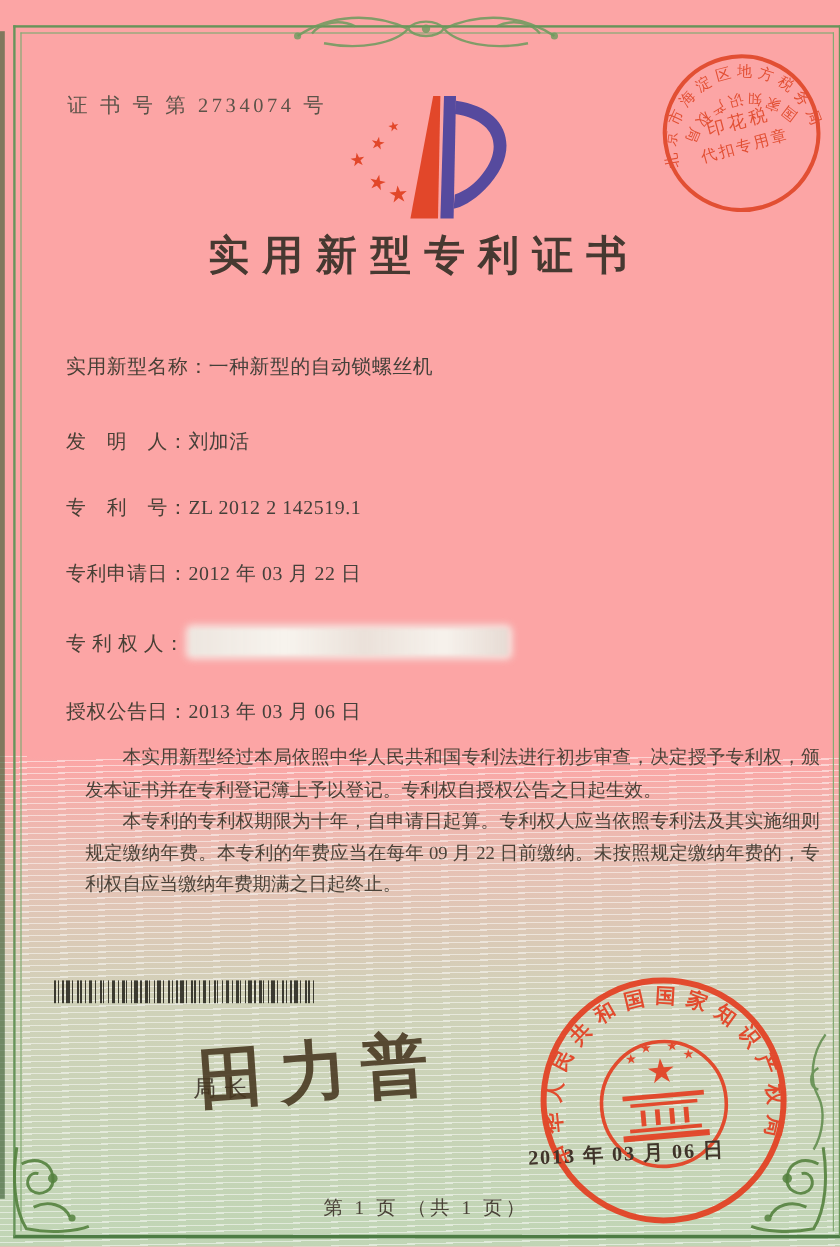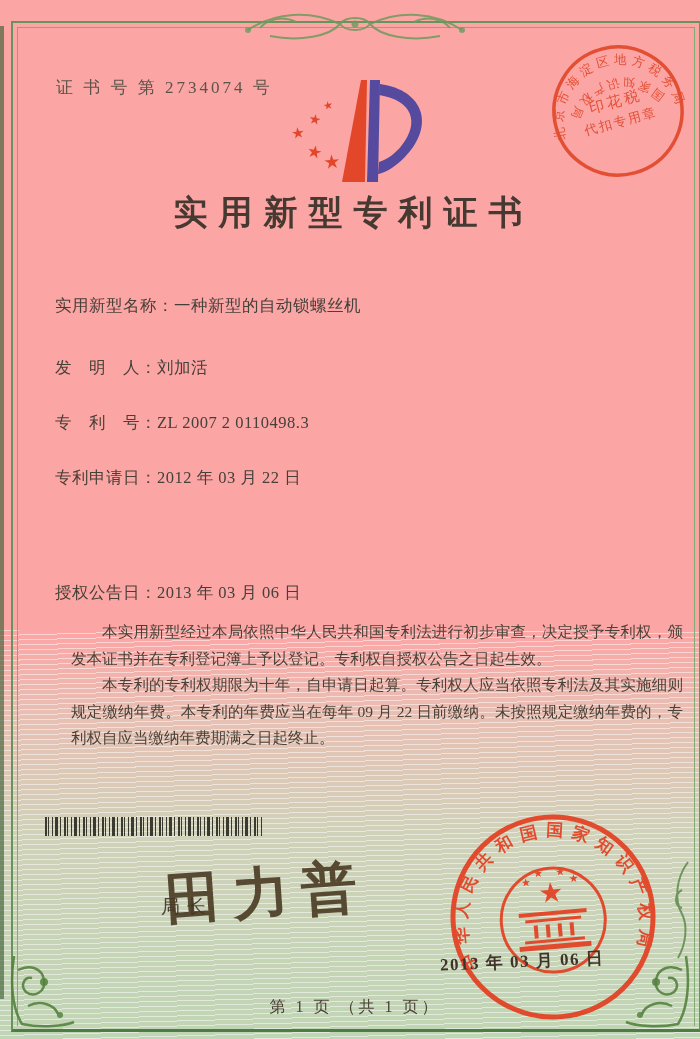--- a/index.html
+++ b/index.html
@@ -138,24 +138,27 @@
 
   <div class="title">实用新型专利证书</div>
 
   <div class="field f1">
     <span class="label">发　明　人：</span><span class="value">刘加活</span>
   </div>
   <div class="field f0">
     <span class="label">实用新型名称：</span><span class="value">一种新型的自动锁螺丝机</span>
   </div>
   <div class="field f2">
-    <span class="label">专　利　号：</span><span class="value">ZL 2007 2 0110498.3</span>
+    <span class="label">专　利　号：</span><span class="value">ZL 2012 2 142519.1</span>
   </div>
   <div class="field f3">
     <span class="label">专利申请日：</span><span class="value">2012 年 03 月 22 日</span>
+  </div>
+  <div class="field f4">
+    <span class="label">专 利 权 人：</span><span class="value"></span><span class="redacted"></span>
   </div>
   <div class="field f5">
     <span class="label">授权公告日：</span><span class="value">2013 年 03 月 06 日</span>
   </div>
 
   <div class="body-text">
     <p>本实用新型经过本局依照中华人民共和国专利法进行初步审查，决定授予专利权，颁发本证书并在专利登记簿上予以登记。专利权自授权公告之日起生效。</p>
     <p>本专利的专利权期限为十年，自申请日起算。专利权人应当依照专利法及其实施细则规定缴纳年费。本专利的年费应当在每年 09 月 22 日前缴纳。未按照规定缴纳年费的，专利权自应当缴纳年费期满之日起终止。</p>
   </div>
 

